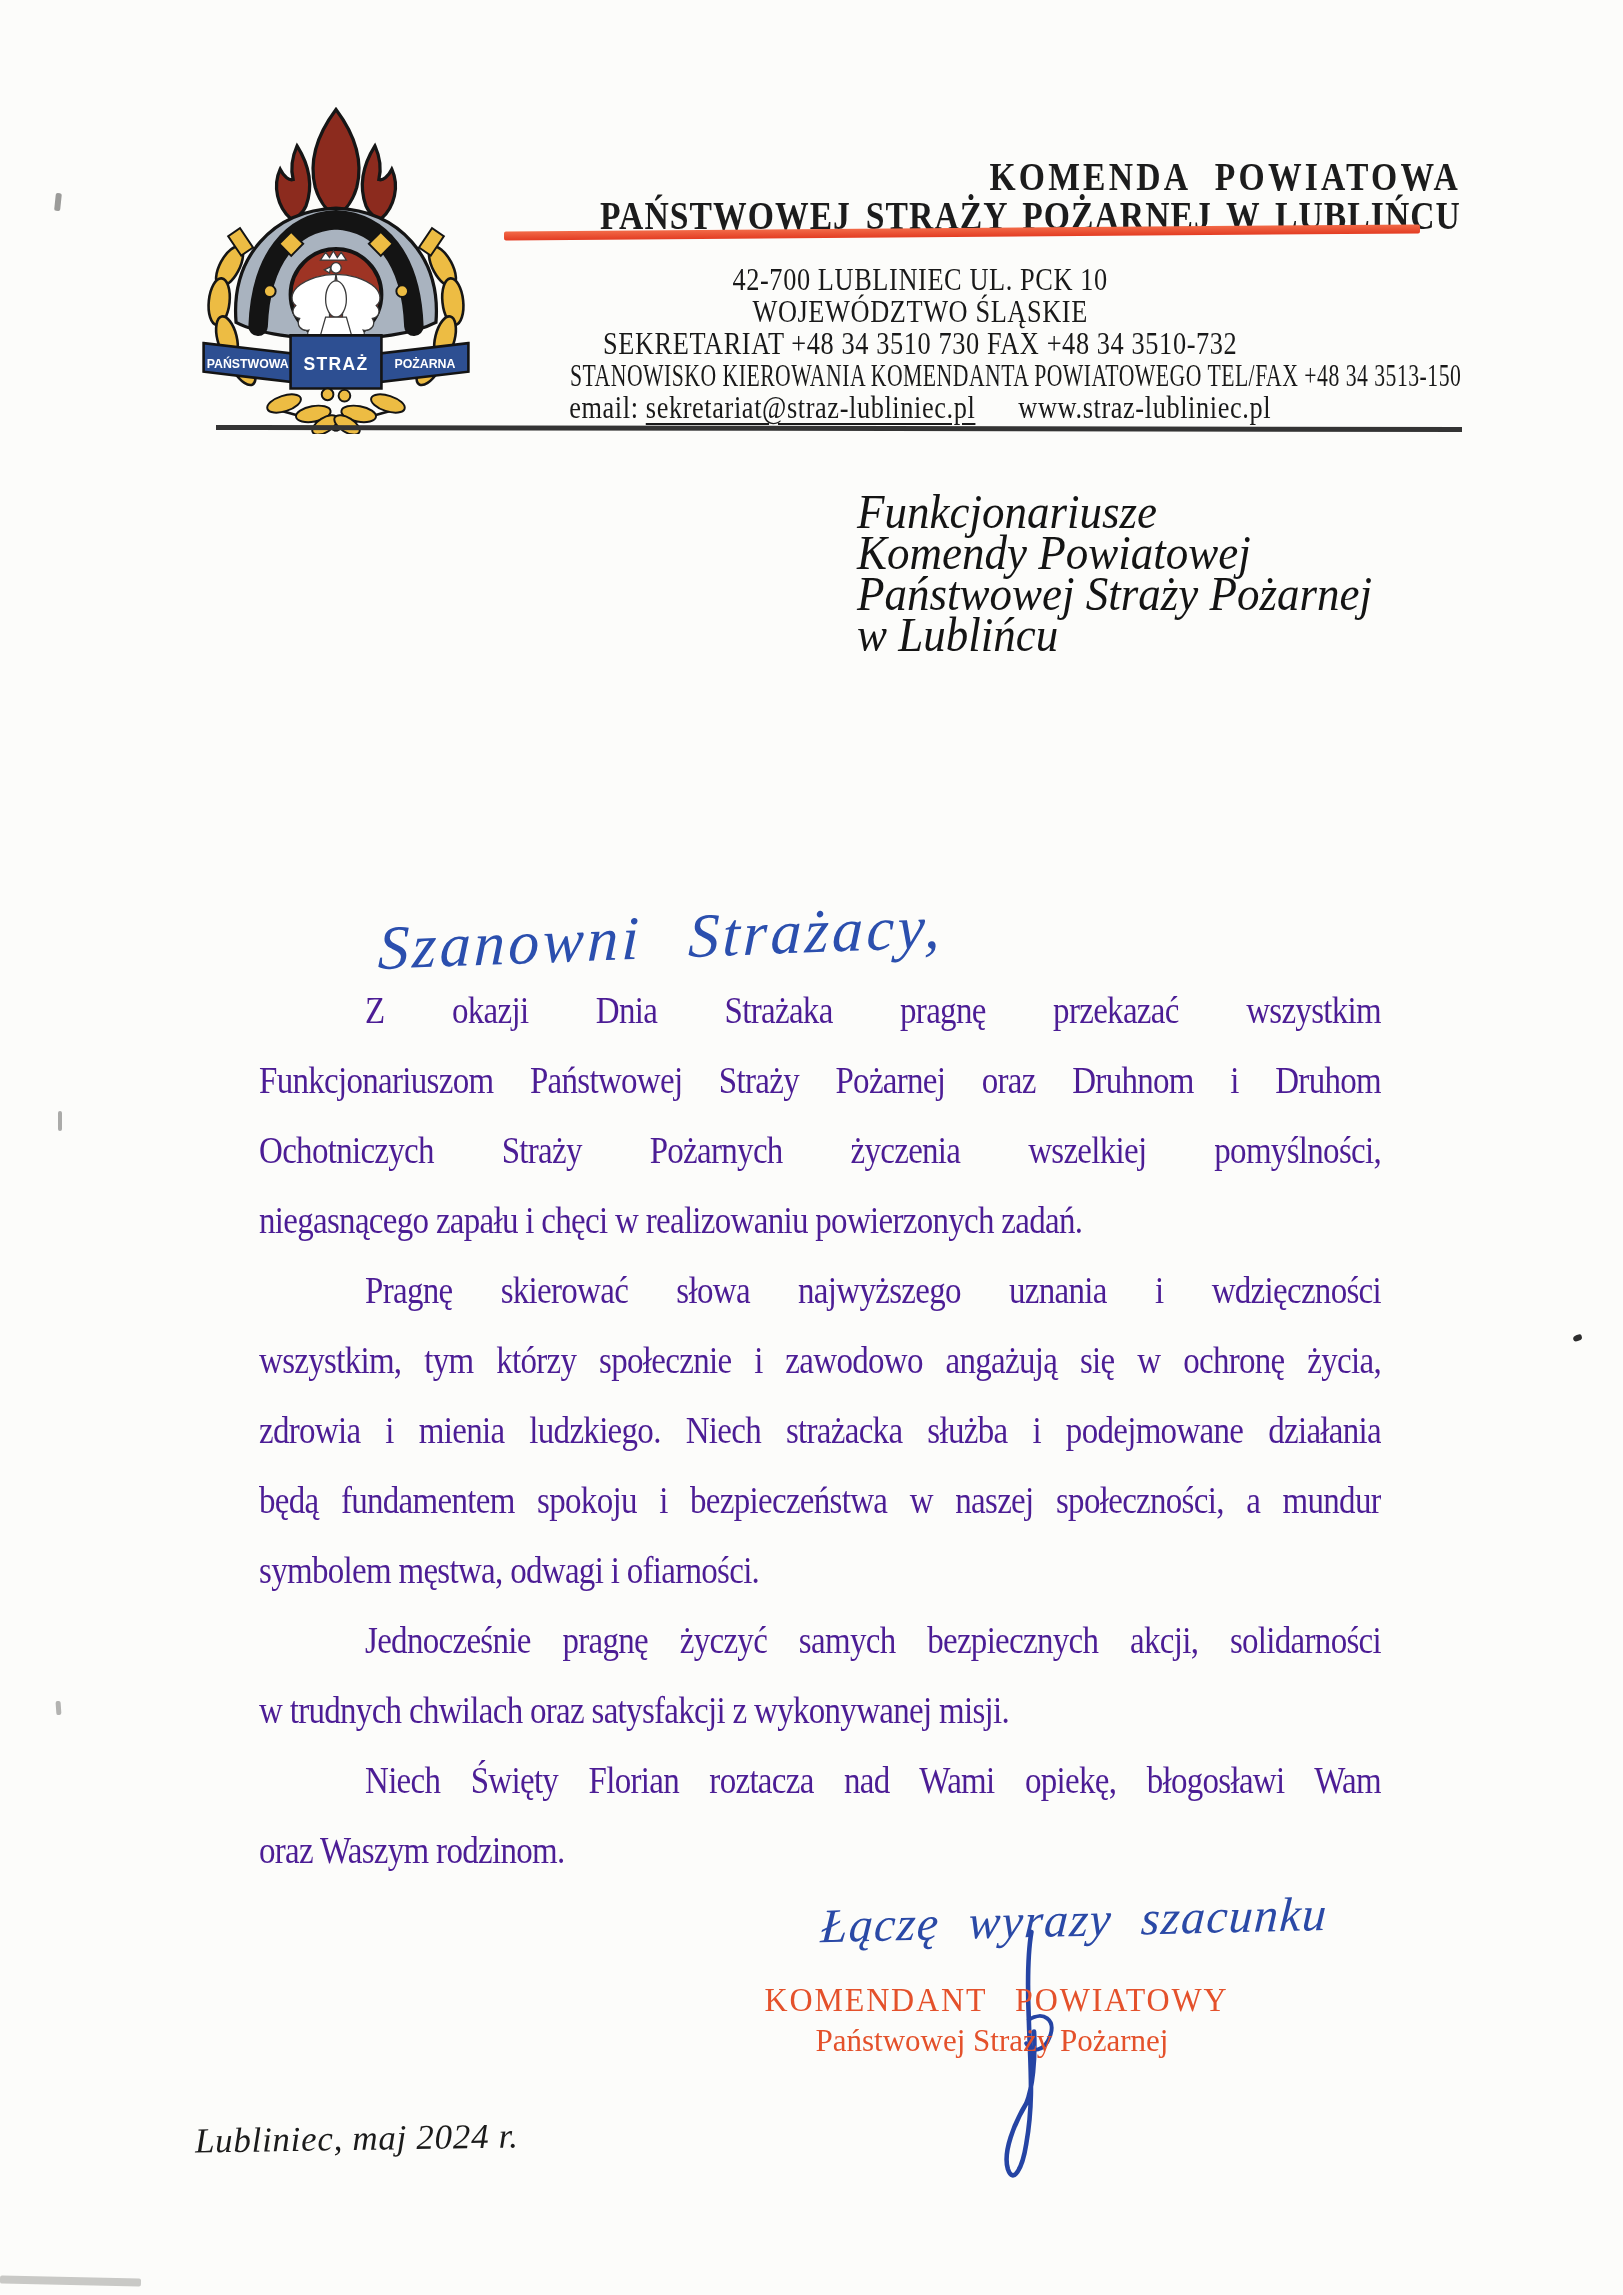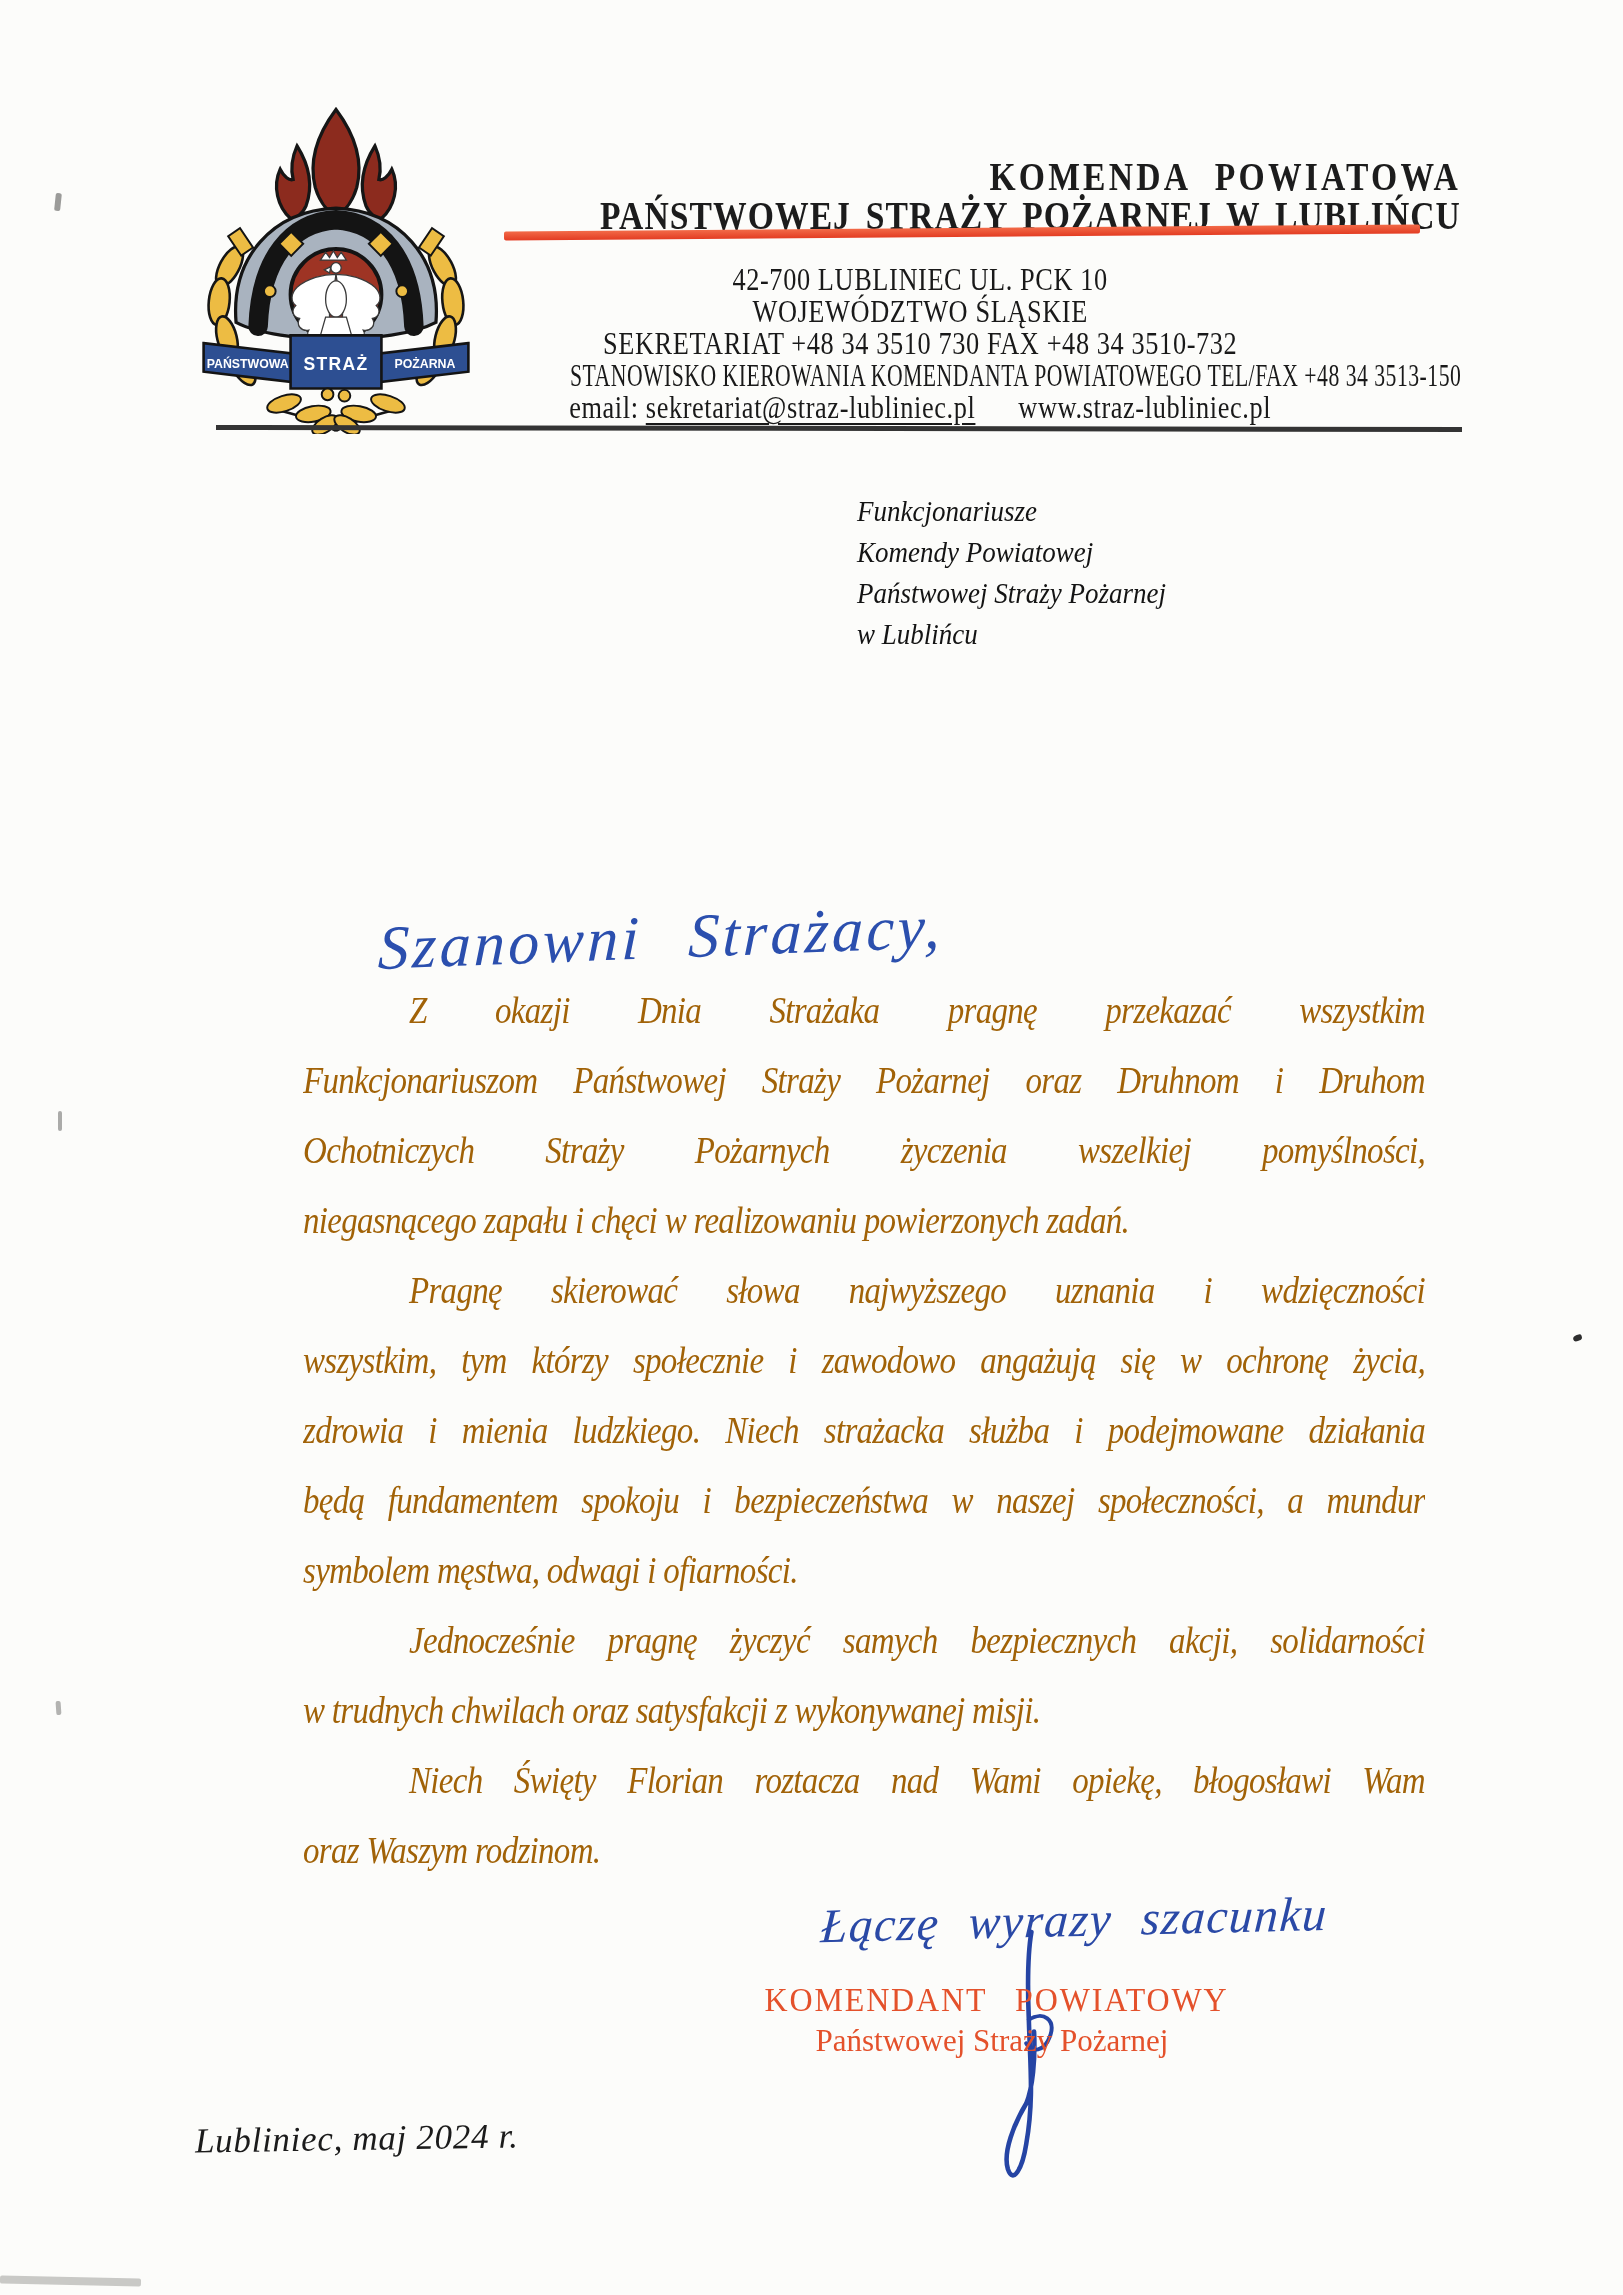--- a/index.html
+++ b/index.html
@@ -26,40 +26,40 @@
   .cl{
     font-size:31px;line-height:32px;letter-spacing:0.7px;white-space:nowrap;color:#191919;
     transform:scaleX(0.85);transform-origin:100% 50%;
   }
   #contact-dispatch{transform:scaleX(0.70);}
   #email-text{text-decoration:underline;text-decoration-thickness:2px;text-underline-offset:4.6px;}
   #website-text{margin-left:42px;}
   #top-rule{position:absolute;left:216px;top:426px;width:1246px;height:4.6px;background:#343434;transform:rotate(0.1deg);}
 
   
-  .recip{position:absolute;left:857px;font-style:italic;font-size:27px;line-height:41px;color:#141414;}
+  .recip{position:absolute;left:857px;font-style:italic;font-size:45px;line-height:41px;color:#141414;}
   #recipient-block1{top:492px;}
   #recipient-block2{top:698px;}
   .recip div{white-space:nowrap;transform:scaleY(1.1);transform-origin:0 60%;}
 
   
   #greeting{
     position:absolute;left:378px;top:902px;font-size:62px;font-style:italic;
     color:#2b4fae;letter-spacing:3.3px;word-spacing:27.5px;white-space:nowrap;
     transform:rotate(-2.2deg) skewX(-4deg);
   }
   #closing{
     position:absolute;left:821px;top:1892px;font-size:48px;font-style:italic;
     color:#2a49a6;letter-spacing:1.3px;word-spacing:15.7px;white-space:nowrap;
     transform:rotate(-1.4deg) skewX(-5deg);
   }
 
   
   #body-text{position:absolute;left:259px;top:977px;width:1122px;font-size:33px;
-    font-style:italic;letter-spacing:-0.7px;color:#a16207;margin-left:44px;}
+    letter-spacing:-0.7px;color:#4c1d95;}
   .bl{
     height:70px;line-height:70px;overflow:hidden;white-space:nowrap;
     text-align:justify;text-align-last:justify;
     transform:scaleY(1.16);transform-origin:0 70%;
   }
   .bl.indent{text-indent:106px;}
   .bl.last{text-align:left;text-align-last:left;}
 
   
   #sig-block{position:absolute;left:750px;top:1981px;width:484px;text-align:center;color:#e4512b;font-family:Liberation Serif, serif;}

